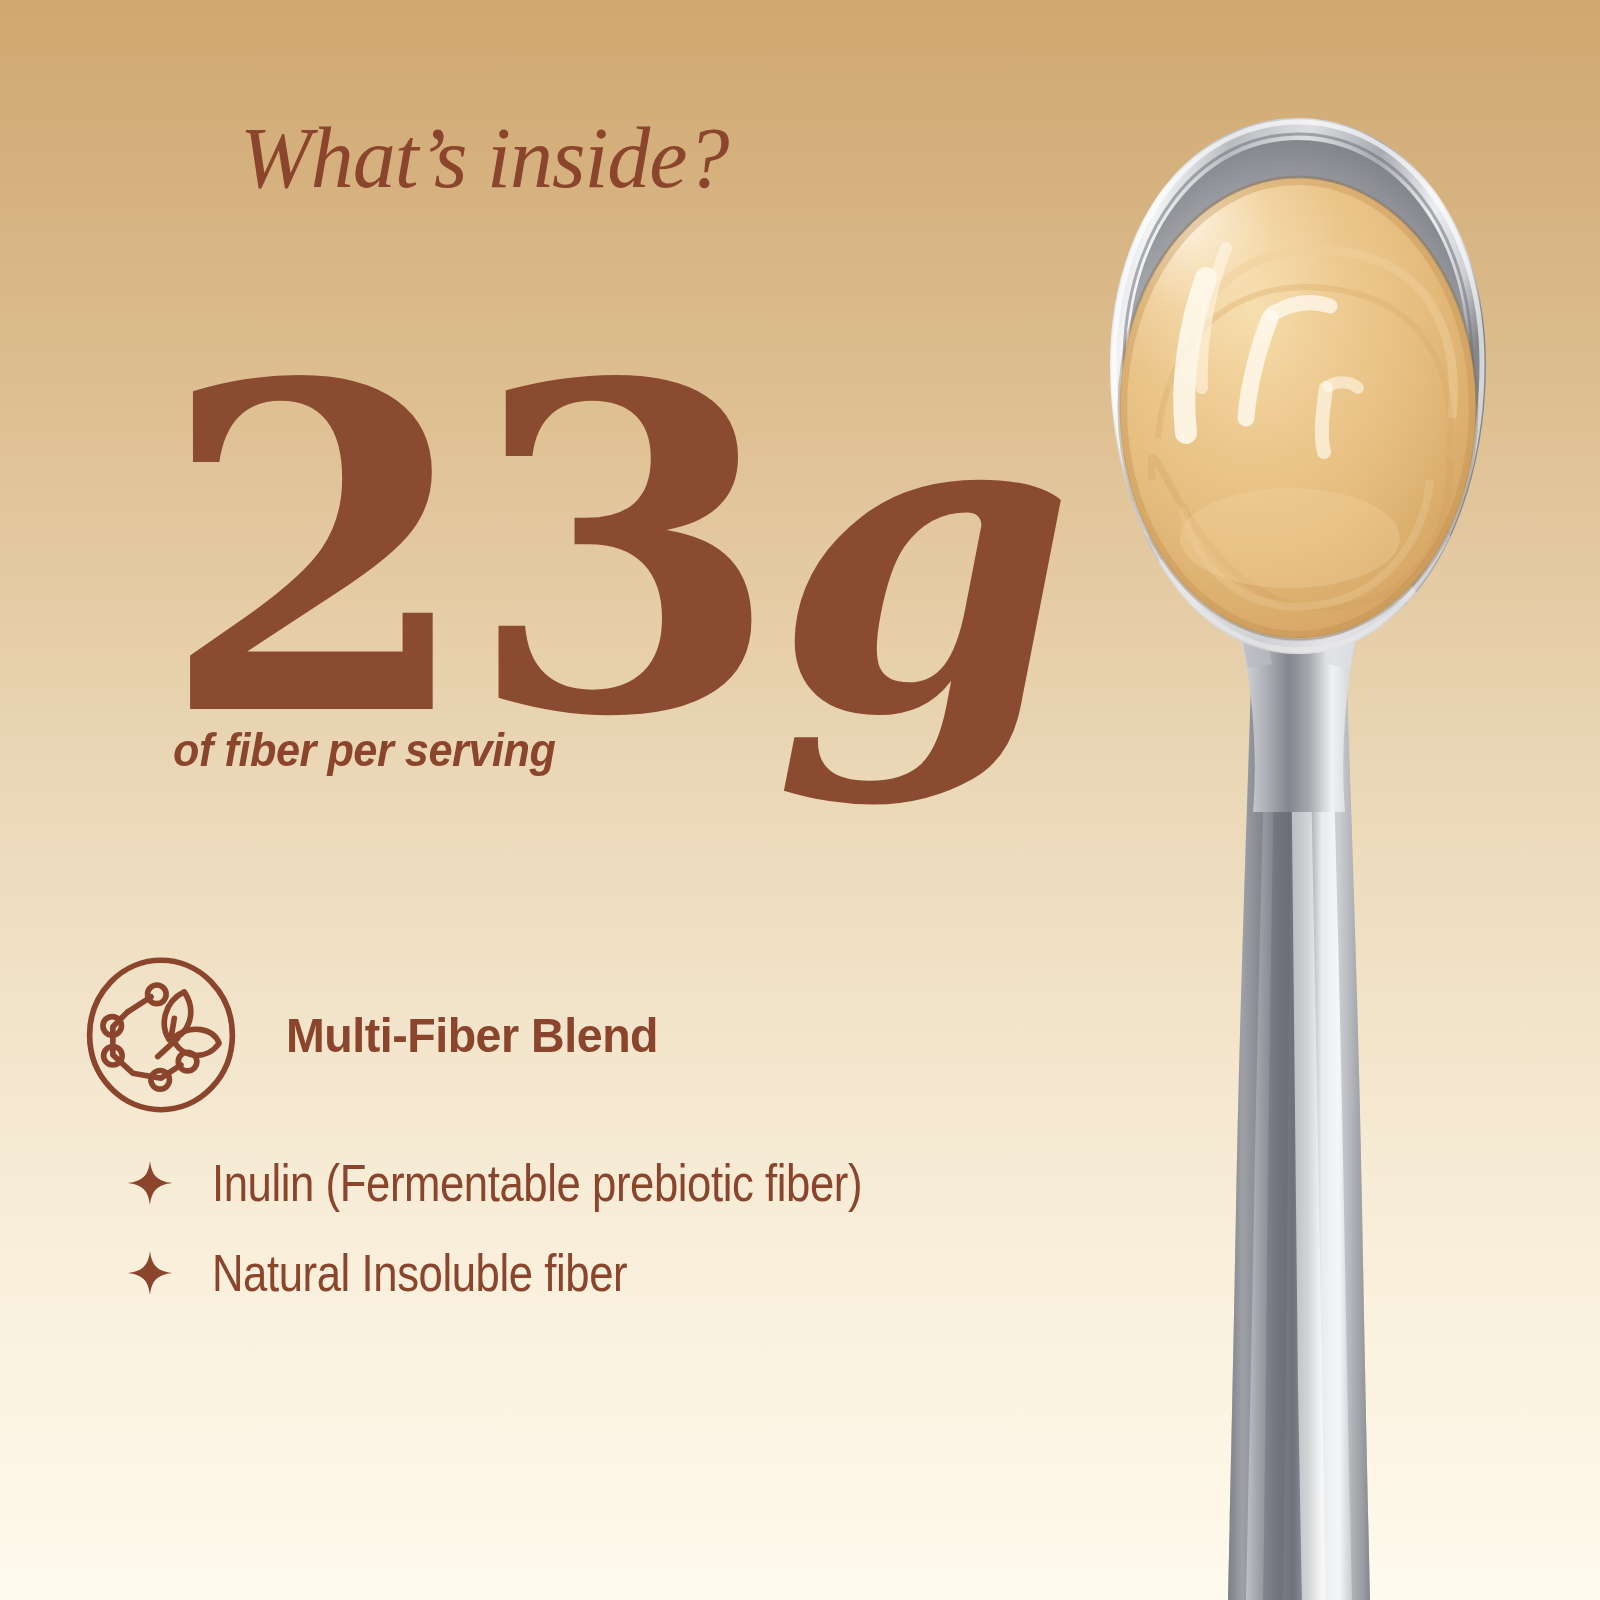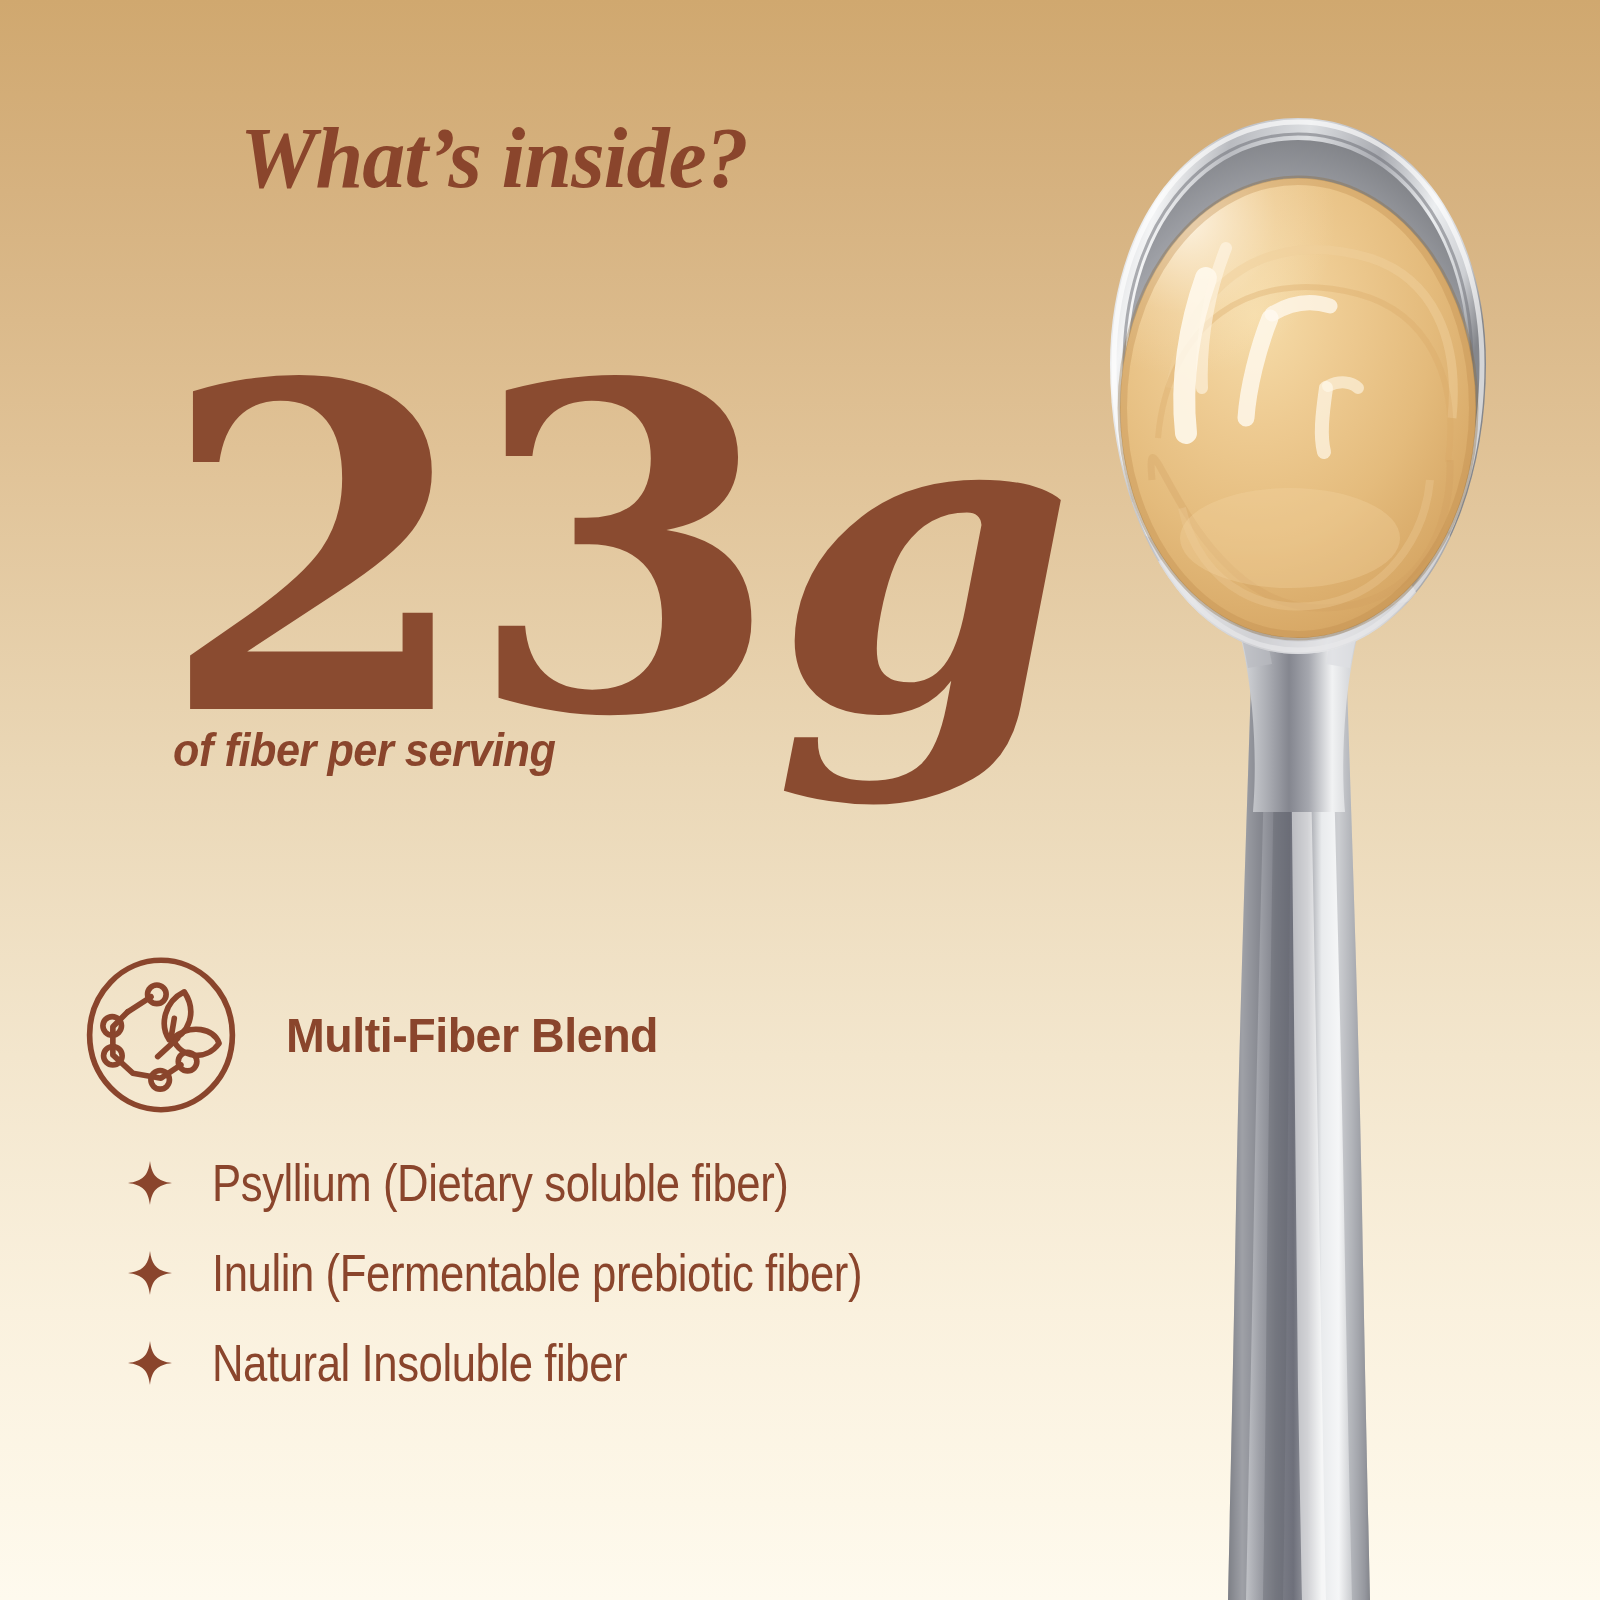--- a/index.html
+++ b/index.html
@@ -29,21 +29,21 @@
     );
   }
 
   
   .headline {
     position: absolute;
     left: 240px;
     top: 108px;
     font-family: "Liberation Serif", "DejaVu Serif", serif;
     font-style: italic;
-    font-weight: bold;
+    font-weight: normal;
     font-size: 86px;
     letter-spacing: -1px;
     color: #8a452c;
     white-space: nowrap;
   }
 
   
   .bignum-wrap {
     position: absolute;
     left: 160px;
@@ -187,28 +187,20 @@
           <path d="M48 63 L60 52"></path>
           <path d="M56 52 L58 40"></path>
         </g>
       </svg>
     </span>
     <span class="feature-label">Multi-Fiber Blend</span>
   </div>
 
   <div class="bullets">
 
-    <div class="bullet-item">
-      <span class="bullet-star">
-        <svg viewBox="0 0 40 40" width="44" height="44" aria-hidden="true">
-          <path d="M20 0 C21.6 13.2 26.8 18.4 40 20 C26.8 21.6 21.6 26.8 20 40 C18.4 26.8 13.2 21.6 0 20 C13.2 18.4 18.4 13.2 20 0 Z" fill="#8a452c"></path>
-        </svg>
-      </span>
-      <span class="bullet-text">Psyllium (Dietary soluble fiber)</span>
-    </div>
 
     <div class="bullet-item">
       <span class="bullet-star">
         <svg viewBox="0 0 40 40" width="44" height="44" aria-hidden="true">
           <path d="M20 0 C21.6 13.2 26.8 18.4 40 20 C26.8 21.6 21.6 26.8 20 40 C18.4 26.8 13.2 21.6 0 20 C13.2 18.4 18.4 13.2 20 0 Z" fill="#8a452c"></path>
         </svg>
       </span>
       <span class="bullet-text">Inulin (Fermentable prebiotic fiber)</span>
     </div>
 

